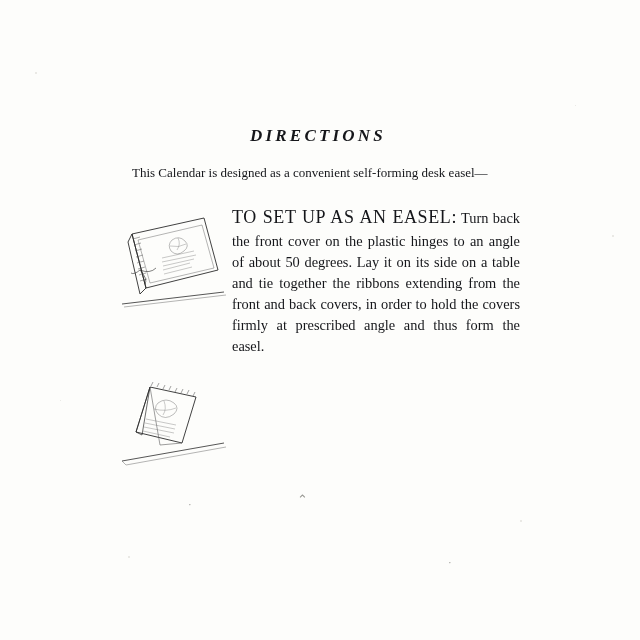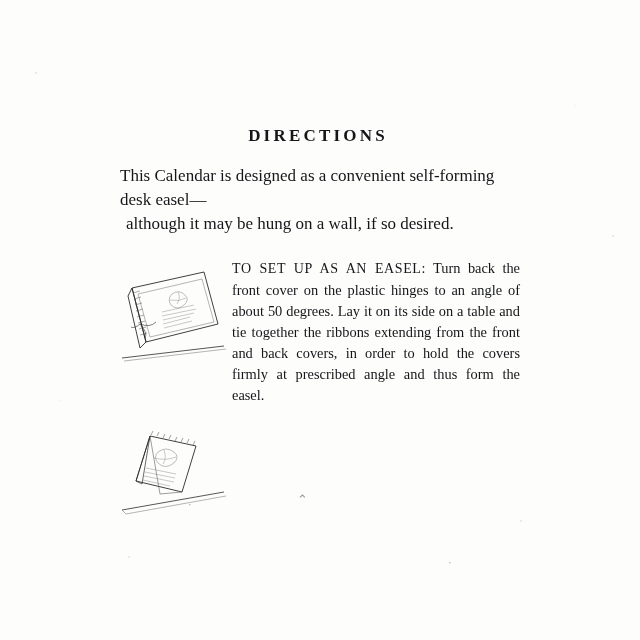--- a/index.html
+++ b/index.html
@@ -28,31 +28,32 @@
     opacity: .55;
   }
   .content {
     position: absolute;
     left: 120px;
     top: 126px;
     width: 400px;
   }
   .title {
     text-align: center;
+    font-style: italic;
     font-size: 17px;
     letter-spacing: 3.2px;
     margin: 0 0 18px 0;
     font-family: "Liberation Serif", serif;
     color: #15161a;
     padding-right: 4px;
   }
   .intro {
-    font-size: 17px;
+    font-size: 13px;
     line-height: 1.42;
-    margin: 0 0 22px 0;
+    margin: 0 0 22px 12px;
     text-align: left;
     color: #15161a;
   }
   .intro .l2 {
     display: block;
     margin-left: 6px;
   }
   .block {
     display: flex;
     align-items: flex-start;
@@ -69,21 +70,21 @@
   .para {
     font-size: 14.4px;
     line-height: 1.46;
     text-align: justify;
     color: #15161a;
     padding-left: 4px;
   }
   .smallcaps {
     font-variant: small-caps;
     letter-spacing: .6px;
-    font-size: 14px;
+    font-size: 18px;
   }
   .mark {
     position: absolute;
     color: #9a9a95;
     font-size: 11px;
   }
 </style>
 </head>
 <body>
 
@@ -99,21 +100,20 @@
   <div class="mark" style="left:297px; top:492px; font-size:13px;">⌃</div>
   <div class="mark" style="left:188px; top:498px;">·</div>
   <div class="mark" style="left:448px; top:556px;">·</div>
 
   <div class="content">
 
     <h1 class="title">DIRECTIONS</h1>
 
     <p class="intro">
       <span>This Calendar is designed as a convenient self-forming desk easel—</span>
-      <span class="l2">although it may be hung on a wall, if so desired.</span>
     </p>
 
     <div class="block">
       <div class="figure">
         <svg width="108" height="120" viewBox="0 0 108 120" xmlns="http://www.w3.org/2000/svg">
           <g fill="none" stroke="#2b2b2b" stroke-width="0.9">
 
             <path d="M12 28 L84 12 L98 64 L26 82 Z"></path>
 
             <path d="M18 34 L82 19 L94 62 L30 77 Z" stroke-width="0.5" stroke="#6a6a6a"></path>

